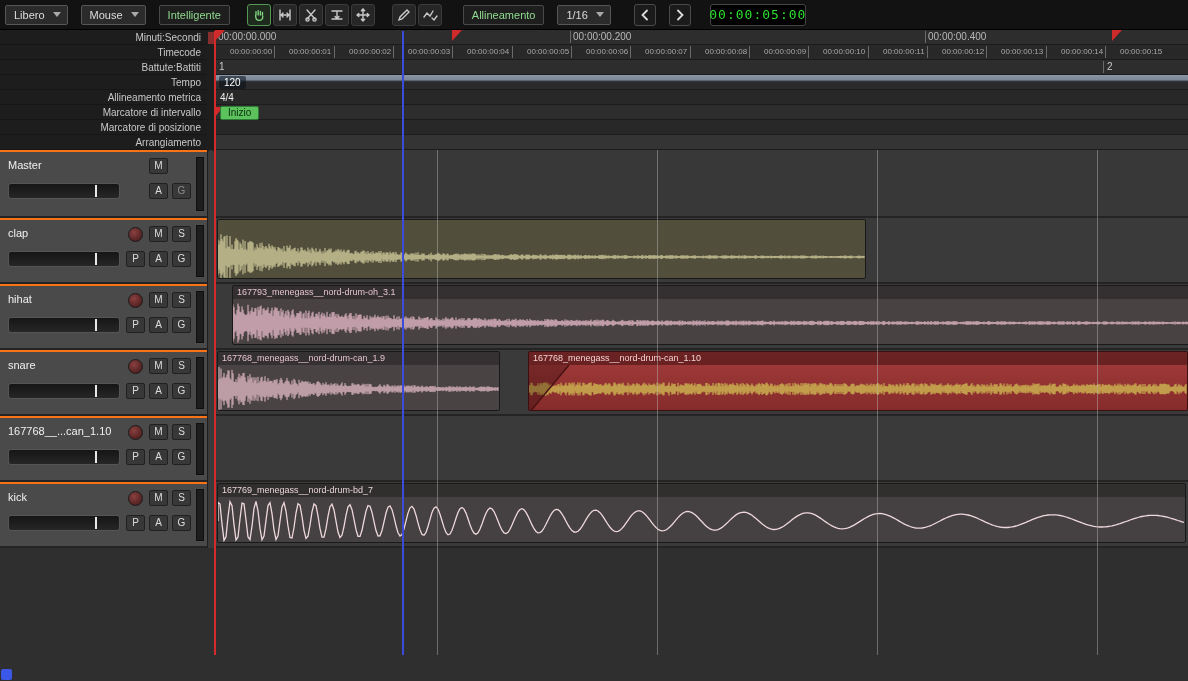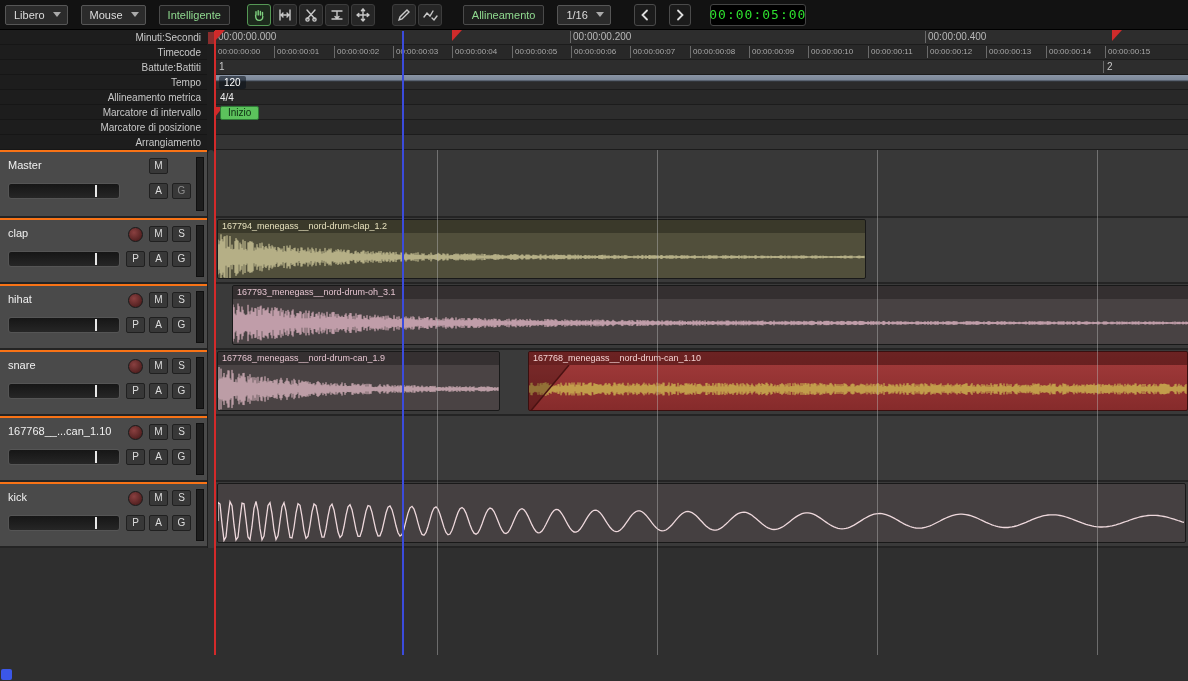--- a/index.html
+++ b/index.html
@@ -23,21 +23,21 @@
   
   .rulers { position:absolute; left:0; top:30px; width:1188px; height:120px; }
   .rlabels { position:absolute; left:0; top:0; width:207px; height:120px; background:#1d1d1d; }
   .rlabel { height:15px; line-height:15px; text-align:right; padding-right:6px; font-size:10px; color:#c8c8c8; border-bottom:1px solid #161616; }
   .sidestrip { position:absolute; left:207px; top:30px; width:8px; height:651px; background:#1e1e1e; }
   .sidestrip .mk1 { position:absolute; left:1px; top:2px; width:6px; height:12px; background:#8a2d2d; }
   .sidestrip .thumb { position:absolute; left:1px; top:120px; width:6px; height:400px; background:#3a3a3a; border-radius:3px; }
   .rcontent { position:absolute; left:215px; top:0; width:973px; height:120px; }
   .rrow { position:relative; height:15px; border-bottom:1px solid #1c1c1c; background:#2d2d2d; overflow:visible; cursor:pointer; }
   .rrow.alt { background:#282828; }
-  .tc { position:absolute; top:1px; font-size:8px; color:#a8a8a8; border-left:1px solid #6a6a6a; padding-left:2px; line-height:12px; white-space:nowrap; }
+  .tc { position:absolute; top:1px; font-size:8px; color:#a8a8a8; border-left:1px solid #6a6a6a; padding-left:14px; line-height:12px; white-space:nowrap; }
   .msec { position:absolute; top:1px; font-size:10px; color:#b8b8b8; border-left:1px solid #6a6a6a; padding-left:2px; line-height:12px; white-space:nowrap; }
   .barnum { position:absolute; top:1px; font-size:10px; color:#c8c8c8; border-left:1px solid #6a6a6a; padding-left:3px; line-height:12px; }
   .rrow.tempo { background:linear-gradient(180deg,#8a95a5 0px,#7b8798 5px,#39404a 6px,#2b2b2b 7px); }
   .tempo-chip { position:absolute; left:4px; top:1px; font-size:10px; color:#fff; background:rgba(10,16,26,.55); padding:0 5px; border-radius:2px; line-height:13px; cursor:pointer; }
   .meter-chip { position:absolute; left:5px; top:1px; font-size:10px; color:#eee; line-height:13px; cursor:pointer; }
   .marker-chip { position:absolute; left:5px; top:1px; font-size:10px; color:#0d2d12; background:#5cc25c; border:1px solid #2e7a36; padding:0 7px; border-radius:2px; line-height:12px; cursor:pointer; }
   .redflag { position:absolute; top:0; width:0; height:0; border-top:11px solid #cf2b2b; border-right:10px solid transparent; }
   .minitri { position:absolute; left:0; top:2px; width:0; height:0; border-top:10px solid #cf2b2b; border-right:8px solid transparent; }
 
   
@@ -242,21 +242,20 @@
         <div class="fader">
             <div class="tick"></div>
           </div>
         <button class="sbtn" style="left:126px;top:31px">P</button>
         <button class="sbtn" style="left:149px;top:31px">A</button>
         <button class="sbtn" style="left:172px;top:31px">G</button>
         <div class="vmeter"></div>
       </div>
       <div class="tcontent">
         <div class="region clap" style="left:2px;width:649px">
-          <span class="rname">167794_menegass__nord-drum-clap_1.2</span>
           <svg class="wf" width="647" height="48">
               <path stroke-width="1" d="M0 6.6V41.4M1 11.3V36.7M2 7.7V40.3M3 1.3V46.7M4 6.1V41.9M5 8.4V39.6M6 3.6V44.4M7 3.1V44.9M8 15.3V32.7M9 2.4V45.6M10 13.6V34.4M11 13.9V34.1M12 3.0V45.0M13 15.9V32.1M14 11.6V36.4M15 16.4V31.6M16 15.9V32.1M17 8.1V39.9M18 5.1V42.9M19 6.7V41.3M20 7.7V40.3M21 16.4V31.6M22 9.6V38.4M23 11.2V36.8M24 14.9V33.1M25 6.6V41.4M26 16.7V31.3M27 8.0V40.0M28 15.9V32.1M29 17.4V30.6M30 9.4V38.6M31 9.3V38.7M32 8.0V40.0M33 8.7V39.3M34 8.6V39.4M35 9.8V38.2M36 17.7V30.3M37 14.5V33.5M38 16.6V31.4M39 11.2V36.8M40 14.2V33.8M41 15.2V32.8M42 10.2V37.8M43 15.2V32.8M44 9.6V38.4M45 12.9V35.1M46 16.6V31.4M47 14.1V33.9M48 13.0V35.0M49 14.7V33.3M50 15.9V32.1M51 10.8V37.2M52 13.2V34.8M53 15.6V32.4M54 12.3V35.7M55 13.6V34.4M56 15.4V32.6M57 13.9V34.1M58 17.0V31.0M59 18.4V29.6M60 14.0V34.0M61 14.7V33.3M62 15.4V32.6M63 16.8V31.2M64 15.5V32.5M65 18.8V29.2M66 13.0V35.0M67 17.8V30.2M68 18.6V29.4M69 12.6V35.4M70 14.7V33.3M71 14.7V33.3M72 12.3V35.7M73 17.8V30.2M74 16.0V32.0M75 16.8V31.2M76 15.0V33.0M77 14.7V33.3M78 18.2V29.8M79 18.5V29.5M80 15.4V32.6M81 20.0V28.0M82 18.0V30.0M83 14.4V33.6M84 14.6V33.4M85 17.1V30.9M86 17.6V30.4M87 16.6V31.4M88 18.5V29.5M89 18.3V29.7M90 14.5V33.5M91 18.4V29.6M92 16.4V31.6M93 20.0V28.0M94 14.6V33.4M95 15.9V32.1M96 17.6V30.4M97 19.4V28.6M98 15.2V32.8M99 18.7V29.3M100 19.2V28.8M101 17.8V30.2M102 15.8V32.2M103 18.4V29.6M104 20.7V27.3M105 18.2V29.8M106 20.1V27.9M107 14.9V33.1M108 19.2V28.8M109 17.5V30.5M110 17.4V30.6M111 15.7V32.3M112 16.8V31.2M113 15.4V32.6M114 19.5V28.5M115 19.7V28.3M116 18.3V29.7M117 18.9V29.1M118 16.8V31.2M119 18.3V29.7M120 16.0V32.0M121 17.0V31.0M122 18.5V29.5M123 16.4V31.6M124 19.2V28.8M125 18.2V29.8M126 16.7V31.3M127 18.9V29.1M128 19.6V28.4M129 17.6V30.4M130 16.8V31.2M131 17.0V31.0M132 20.5V27.5M133 20.2V27.8M134 19.8V28.2M135 21.2V26.8M136 20.8V27.2M137 18.3V29.7M138 17.7V30.3M139 20.4V27.6M140 19.0V29.0M141 20.2V27.8M142 20.7V27.3M143 18.8V29.2M144 18.7V29.3M145 17.5V30.5M146 17.6V30.4M147 20.6V27.4M148 18.7V29.3M149 21.2V26.8M150 18.2V29.8M151 20.3V27.7M152 20.4V27.6M153 18.8V29.2M154 21.3V26.7M155 18.3V29.7M156 20.3V27.7M157 20.7V27.3M158 19.3V28.7M159 19.9V28.1M160 19.6V28.4M161 18.2V29.8M162 20.1V27.9M163 18.0V30.0M164 21.6V26.4M165 19.7V28.3M166 19.4V28.6M167 21.3V26.7M168 19.7V28.3M169 19.1V28.9M170 19.8V28.2M171 21.8V26.2M172 18.7V29.3M173 20.3V27.7M174 20.5V27.5M175 19.1V28.9M176 19.4V28.6M177 21.5V26.5M178 18.9V29.1M179 21.0V27.0M180 21.8V26.2M181 21.4V26.6M182 21.9V26.1M183 19.5V28.5M184 19.6V28.4M185 20.2V27.8M186 22.1V25.9M187 20.8V27.2M188 19.5V28.5M189 20.8V27.2M190 21.6V26.4M191 21.5V26.5M192 21.7V26.3M193 20.3V27.7M194 20.4V27.6M195 21.3V26.7M196 20.2V27.8M197 21.9V26.1M198 19.7V28.3M199 22.0V26.0M200 19.3V28.7M201 21.9V26.1M202 21.6V26.4M203 22.1V25.9M204 20.3V27.7M205 21.1V26.9M206 20.4V27.6M207 22.3V25.7M208 22.2V25.8M209 22.4V25.6M210 22.1V25.9M211 21.0V27.0M212 22.3V25.7M213 19.6V28.4M214 21.6V26.4M215 22.1V25.9M216 21.9V26.1M217 21.6V26.4M218 21.2V26.8M219 21.1V26.9M220 19.8V28.2M221 20.6V27.4M222 20.9V27.1M223 22.1V25.9M224 21.8V26.2M225 20.4V27.6M226 20.6V27.4M227 21.3V26.7M228 22.4V25.6M229 20.7V27.3M230 20.7V27.3M231 22.5V25.5M232 22.3V25.7M233 21.8V26.2M234 22.1V25.9M235 22.0V26.0M236 21.0V27.0M237 21.3V26.7M238 20.5V27.5M239 21.3V26.7M240 20.6V27.4M241 21.4V26.6M242 22.4V25.6M243 21.1V26.9M244 21.5V26.5M245 21.4V26.6M246 20.9V27.1M247 20.4V27.6M248 21.3V26.7M249 21.1V26.9M250 20.7V27.3M251 22.0V26.0M252 20.6V27.4M253 21.6V26.4M254 20.7V27.3M255 20.6V27.4M256 20.6V27.4M257 20.8V27.2M258 21.6V26.4M259 22.7V25.3M260 21.2V26.8M261 22.6V25.4M262 21.5V26.5M263 22.7V25.3M264 20.7V27.3M265 22.8V25.2M266 21.0V27.0M267 21.0V27.0M268 22.7V25.3M269 21.9V26.1M270 22.6V25.4M271 21.8V26.2M272 22.8V25.2M273 22.1V25.9M274 22.4V25.6M275 22.0V26.0M276 21.3V26.7M277 21.3V26.7M278 21.0V27.0M279 22.2V25.8M280 21.2V26.8M281 21.8V26.2M282 21.9V26.1M283 22.7V25.3M284 21.8V26.2M285 21.9V26.1M286 22.7V25.3M287 22.4V25.6M288 22.9V25.1M289 22.6V25.4M290 22.3V25.7M291 22.4V25.6M292 21.9V26.1M293 21.0V27.0M294 21.9V26.1M295 21.8V26.2M296 21.2V26.8M297 21.2V26.8M298 21.2V26.8M299 21.9V26.1M300 21.6V26.4M301 22.8V25.2M302 22.7V25.3M303 22.1V25.9M304 21.3V26.7M305 21.8V26.2M306 23.0V25.0M307 22.7V25.3M308 21.6V26.4M309 21.6V26.4M310 21.7V26.3M311 21.6V26.4M312 22.3V25.7M313 23.0V25.0M314 22.6V25.4M315 21.8V26.2M316 21.8V26.2M317 22.3V25.7M318 22.0V26.0M319 22.6V25.4M320 22.5V25.5M321 23.0V25.0M322 21.5V26.5M323 21.4V26.6M324 22.9V25.1M325 22.4V25.6M326 22.5V25.5M327 21.8V26.2M328 21.6V26.4M329 22.9V25.1M330 22.7V25.3M331 22.9V25.1M332 22.0V26.0M333 22.6V25.4M334 22.2V25.8M335 21.5V26.5M336 22.7V25.3M337 22.0V26.0M338 21.5V26.5M339 21.5V26.5M340 22.0V26.0M341 22.0V26.0M342 22.2V25.8M343 21.8V26.2M344 22.1V25.9M345 22.2V25.8M346 21.8V26.2M347 22.3V25.7M348 23.0V25.0M349 22.7V25.3M350 21.6V26.4M351 21.8V26.2M352 21.6V26.4M353 22.1V25.9M354 22.9V25.1M355 22.1V25.9M356 22.7V25.3M357 21.6V26.4M358 22.2V25.8M359 22.9V25.1M360 21.7V26.3M361 22.4V25.6M362 22.9V25.1M363 22.0V26.0M364 23.1V24.9M365 23.1V24.9M366 22.6V25.4M367 22.1V25.9M368 22.0V26.0M369 23.0V25.0M370 22.3V25.7M371 22.3V25.7M372 22.4V25.6M373 23.0V25.0M374 22.5V25.5M375 22.6V25.4M376 23.0V25.0M377 22.2V25.8M378 22.8V25.2M379 23.0V25.0M380 23.0V25.0M381 22.0V26.0M382 22.5V25.5M383 22.0V26.0M384 21.9V26.1M385 21.8V26.2M386 22.9V25.1M387 21.8V26.2M388 22.9V25.1M389 22.6V25.4M390 22.8V25.2M391 22.4V25.6M392 23.1V24.9M393 23.1V24.9M394 22.6V25.4M395 23.0V25.0M396 21.9V26.1M397 22.3V25.7M398 22.3V25.7M399 23.2V24.8M400 22.4V25.6M401 22.6V25.4M402 23.0V25.0M403 23.1V24.9M404 22.4V25.6M405 23.2V24.8M406 22.4V25.6M407 22.1V25.9M408 22.3V25.7M409 22.5V25.5M410 23.1V24.9M411 22.9V25.1M412 23.1V24.9M413 23.1V24.9M414 23.3V24.7M415 23.2V24.8M416 22.5V25.5M417 23.1V24.9M418 22.7V25.3M419 23.2V24.8M420 22.1V25.9M421 23.1V24.9M422 22.8V25.2M423 23.1V24.9M424 21.9V26.1M425 22.3V25.7M426 23.3V24.7M427 22.7V25.3M428 22.2V25.8M429 23.0V25.0M430 23.0V25.0M431 22.1V25.9M432 22.0V26.0M433 22.7V25.3M434 22.3V25.7M435 22.5V25.5M436 22.2V25.8M437 22.4V25.6M438 22.4V25.6M439 22.8V25.2M440 22.3V25.7M441 23.1V24.9M442 22.8V25.2M443 22.0V26.0M444 22.1V25.9M445 22.9V25.1M446 23.1V24.9M447 22.9V25.1M448 22.6V25.4M449 22.4V25.6M450 22.8V25.2M451 22.5V25.5M452 22.2V25.8M453 22.5V25.5M454 22.2V25.8M455 22.5V25.5M456 22.7V25.3M457 23.2V24.8M458 22.2V25.8M459 22.8V25.2M460 22.9V25.1M461 23.2V24.8M462 23.0V25.0M463 22.4V25.6M464 22.2V25.8M465 22.6V25.4M466 22.5V25.5M467 22.4V25.6M468 23.0V25.0M469 22.2V25.8M470 22.7V25.3M471 22.8V25.2M472 23.3V24.7M473 23.0V25.0M474 22.7V25.3M475 22.9V25.1M476 22.5V25.5M477 22.2V25.8M478 23.0V25.0M479 23.3V24.7M480 22.9V25.1M481 23.3V24.7M482 23.0V25.0M483 23.3V24.7M484 23.2V24.8M485 22.5V25.5M486 23.2V24.8M487 23.2V24.8M488 22.6V25.4M489 23.2V24.8M490 22.6V25.4M491 22.2V25.8M492 22.3V25.7M493 22.5V25.5M494 22.9V25.1M495 22.6V25.4M496 22.5V25.5M497 22.6V25.4M498 22.5V25.5M499 22.5V25.5M500 23.3V24.7M501 23.3V24.7M502 23.3V24.7M503 22.9V25.1M504 23.1V24.9M505 22.2V25.8M506 23.0V25.0M507 22.3V25.7M508 22.3V25.7M509 22.9V25.1M510 22.6V25.4M511 23.1V24.9M512 23.0V25.0M513 22.3V25.7M514 22.5V25.5M515 22.7V25.3M516 22.7V25.3M517 22.8V25.2M518 22.9V25.1M519 23.0V25.0M520 23.0V25.0M521 22.2V25.8M522 23.3V24.7M523 22.9V25.1M524 22.5V25.5M525 23.3V24.7M526 22.3V25.7M527 22.5V25.5M528 22.5V25.5M529 22.9V25.1M530 23.3V24.7M531 22.7V25.3M532 22.9V25.1M533 23.2V24.8M534 22.8V25.2M535 23.2V24.8M536 23.1V24.9M537 22.4V25.6M538 22.3V25.7M539 23.1V24.9M540 23.2V24.8M541 23.1V24.9M542 23.3V24.7M543 22.6V25.4M544 22.7V25.3M545 22.6V25.4M546 23.0V25.0M547 22.8V25.2M548 23.4V24.6M549 22.9V25.1M550 22.8V25.2M551 23.0V25.0M552 23.4V24.6M553 22.6V25.4M554 23.0V25.0M555 23.2V24.8M556 23.0V25.0M557 22.9V25.1M558 23.0V25.0M559 23.2V24.8M560 23.0V25.0M561 23.0V25.0M562 22.6V25.4M563 22.4V25.6M564 22.7V25.3M565 22.9V25.1M566 23.1V24.9M567 22.4V25.6M568 23.3V24.7M569 23.2V24.8M570 22.6V25.4M571 22.8V25.2M572 22.7V25.3M573 23.4V24.6M574 23.2V24.8M575 22.7V25.3M576 23.1V24.9M577 22.6V25.4M578 22.8V25.2M579 22.5V25.5M580 23.2V24.8M581 22.9V25.1M582 23.1V24.9M583 22.4V25.6M584 22.6V25.4M585 22.7V25.3M586 22.4V25.6M587 23.0V25.0M588 22.8V25.2M589 23.0V25.0M590 23.4V24.6M591 23.3V24.7M592 23.4V24.6M593 23.0V25.0M594 22.6V25.4M595 22.7V25.3M596 23.1V24.9M597 22.4V25.6M598 22.6V25.4M599 22.6V25.4M600 23.2V24.8M601 23.0V25.0M602 22.8V25.2M603 22.8V25.2M604 23.4V24.6M605 22.6V25.4M606 23.0V25.0M607 23.1V24.9M608 22.9V25.1M609 23.1V24.9M610 23.3V24.7M611 23.4V24.6M612 23.1V24.9M613 23.0V25.0M614 23.0V25.0M615 23.3V24.7M616 23.3V24.7M617 22.9V25.1M618 23.3V24.7M619 23.1V24.9M620 23.0V25.0M621 23.0V25.0M622 23.0V25.0M623 22.7V25.3M624 23.0V25.0M625 23.2V24.8M626 22.7V25.3M627 22.5V25.5M628 22.6V25.4M629 23.2V24.8M630 22.9V25.1M631 23.0V25.0M632 22.6V25.4M633 22.8V25.2M634 22.6V25.4M635 23.4V24.6M636 23.3V24.7M637 23.4V24.6M638 23.3V24.7M639 23.0V25.0M640 22.8V25.2M641 22.6V25.4M642 22.7V25.3M643 23.1V24.9M644 22.9V25.1M645 23.0V25.0M646 22.8V25.2" fill="none" stroke="#d6cfa0"></path>
             </svg>
         </div>
       </div>
     </div>
 
     <div class="track" style="height:66px">
       <div class="thead">
         <span class="tname">hihat</span>
@@ -341,20 +340,21 @@
         <div class="fader">
             <div class="tick"></div>
           </div>
         <button class="sbtn" style="left:126px;top:31px">P</button>
         <button class="sbtn" style="left:149px;top:31px">A</button>
         <button class="sbtn" style="left:172px;top:31px">G</button>
         <div class="vmeter"></div>
       </div>
       <div class="tcontent">
         <div class="region kick" style="left:2px;width:969px">
+          <span class="rname">167769_menegass__nord-drum-bd_7</span>
           <svg class="wf" width="967" height="48">
               <path stroke-width="1.3" d="M0 24L0 5.3L2 7.0L4 26.8L6 43.4L8 39.7L10 20.0L12 4.6L14 8.6L16 27.7L18 43.0L20 40.0L22 22.0L24 6.1L26 6.8L28 23.0L30 39.9L32 42.6L34 29.2L36 11.4L38 4.5L40 13.9L42 31.4L44 42.8L46 39.0L48 23.4L50 8.6L52 5.7L54 16.7L56 33.0L58 42.5L60 38.5L62 24.2L64 9.9L66 5.6L68 14.0L70 29.0L72 40.5L74 41.0L76 30.5L78 16.0L80 6.7L82 8.3L84 19.5L86 33.3L88 41.3L90 39.1L92 28.1L94 14.9L96 7.0L98 8.7L100 18.8L102 31.6L104 40.1L106 40.1L108 31.7L110 19.4L112 9.7L114 7.2L116 13.0L118 24.1L120 35.0L122 40.5L124 38.3L126 29.5L128 18.4L130 9.9L132 7.7L134 12.7L136 22.4L138 32.7L140 39.3L142 39.4L144 33.3L146 23.5L148 14.1L150 8.6L152 9.2L154 15.3L156 24.7L158 33.6L160 39.0L162 38.8L164 33.5L166 24.8L168 16.0L170 10.1L172 8.9L174 12.7L176 20.2L178 28.8L180 35.8L182 39.0L184 37.5L186 31.8L188 23.9L190 16.1L192 10.8L194 9.3L196 12.1L198 18.2L200 25.8L202 32.9L204 37.4L206 38.3L208 35.4L210 29.5L212 22.3L214 15.6L216 11.1L218 9.9L220 12.1L222 17.2L224 23.8L226 30.4L228 35.4L230 37.8L232 37.0L234 33.3L236 27.6L238 21.2L240 15.5L242 11.7L244 10.5L246 12.1L248 16.1L250 21.7L252 27.7L254 32.8L256 36.2L258 37.2L260 35.7L262 32.0L264 26.9L266 21.3L268 16.3L270 12.7L272 11.1L274 11.8L276 14.5L278 18.9L280 24.0L282 29.0L284 33.2L286 35.9L288 36.6L290 35.3L292 32.3L294 28.1L296 23.3L298 18.7L300 14.9L302 12.5L304 11.7L306 12.8L308 15.4L310 19.1L312 23.5L314 27.9L316 31.7L318 34.5L320 35.8L322 35.6L324 34.0L326 31.0L328 27.3L330 23.2L332 19.2L334 15.8L336 13.5L338 12.4L340 12.7L342 14.3L344 17.0L346 20.4L348 24.2L350 27.9L352 31.1L354 33.6L356 35.0L358 35.2L360 34.3L362 32.3L364 29.5L366 26.2L368 22.7L370 19.4L372 16.6L374 14.5L376 13.3L378 13.1L380 14.0L382 15.7L384 18.2L386 21.2L388 24.4L390 27.5L392 30.3L394 32.5L396 34.0L398 34.6L400 34.3L402 33.2L404 31.4L406 29.0L408 26.2L410 23.3L412 20.4L414 17.9L416 15.9L418 14.5L420 13.8L422 13.9L424 14.7L426 16.2L428 18.2L430 20.6L432 23.2L434 25.9L436 28.4L438 30.5L440 32.2L442 33.4L444 33.9L446 33.7L448 33.0L450 31.6L452 29.8L454 27.7L456 25.3L458 22.9L460 20.6L462 18.5L464 16.8L466 15.5L468 14.7L470 14.4L472 14.8L474 15.6L476 16.9L478 18.6L480 20.5L482 22.7L484 24.8L486 27.0L488 28.9L490 30.6L492 31.9L494 32.7L496 33.2L498 33.1L500 32.6L502 31.7L504 30.4L506 28.8L508 27.0L510 25.1L512 23.1L514 21.2L516 19.4L518 17.9L520 16.7L522 15.8L524 15.3L526 15.2L528 15.4L530 16.1L532 17.1L534 18.3L536 19.9L538 21.5L540 23.3L542 25.0L544 26.8L546 28.3L548 29.7L550 30.9L552 31.7L554 32.3L556 32.5L558 32.4L560 31.9L562 31.2L564 30.2L566 29.0L568 27.6L570 26.0L572 24.4L574 22.8L576 21.3L578 19.9L580 18.6L582 17.6L584 16.7L586 16.2L588 15.9L590 15.9L592 16.1L594 16.7L596 17.4L598 18.4L600 19.6L602 20.9L604 22.3L606 23.7L608 25.1L610 26.5L612 27.8L614 28.9L616 29.9L618 30.7L620 31.3L622 31.7L624 31.8L626 31.7L628 31.4L630 30.8L632 30.1L634 29.1L636 28.1L638 26.9L640 25.6L642 24.4L644 23.1L646 21.8L648 20.7L650 19.6L652 18.6L654 17.8L656 17.2L658 16.8L660 16.6L662 16.5L664 16.7L666 17.1L668 17.6L670 18.3L672 19.1L674 20.1L676 21.1L678 22.2L680 23.4L682 24.6L684 25.7L686 26.8L688 27.8L690 28.7L692 29.5L694 30.1L696 30.6L698 31.0L700 31.1L702 31.1L704 31.0L706 30.6L708 30.2L710 29.5L712 28.8L714 28.0L716 27.0L718 26.0L720 25.0L722 24.0L724 22.9L726 21.9L728 21.0L730 20.1L732 19.3L734 18.6L736 18.1L738 17.6L740 17.3L742 17.2L744 17.2L746 17.3L748 17.6L750 18.0L752 18.5L754 19.1L756 19.9L758 20.7L760 21.5L762 22.5L764 23.4L766 24.3L768 25.3L770 26.2L772 27.0L774 27.8L776 28.5L778 29.1L780 29.6L782 30.0L784 30.3L786 30.5L788 30.5L790 30.5L792 30.2L794 29.9L796 29.5L798 29.0L800 28.4L802 27.7L804 26.9L806 26.1L808 25.3L810 24.4L812 23.6L814 22.7L816 21.9L818 21.1L820 20.4L822 19.8L824 19.2L826 18.7L828 18.3L830 18.0L832 17.8L834 17.8L836 17.8L838 17.9L840 18.1L842 18.5L844 18.9L846 19.4L848 20.0L850 20.6L852 21.3L854 22.0L856 22.8L858 23.6L860 24.4L862 25.1L864 25.9L866 26.6L868 27.3L870 27.9L872 28.4L874 28.9L876 29.3L878 29.6L880 29.8L882 30.0L884 30.0L886 29.9L888 29.8L890 29.5L892 29.2L894 28.8L896 28.3L898 27.8L900 27.2L902 26.6L904 25.9L906 25.2L908 24.5L910 23.8L912 23.0L914 22.3L916 21.7L918 21.1L920 20.5L922 19.9L924 19.5L926 19.1L928 18.8L930 18.5L932 18.4L934 18.3L936 18.3L938 18.4L940 18.5L942 18.8L944 19.1L946 19.5L948 19.9L950 20.4L952 21.0L954 21.6L956 22.2L958 22.8L960 23.5L962 24.1L964 24.8L966 25.4" fill="none" stroke="#eed8dc"></path>
             </svg>
         </div>
       </div>
     </div>
 
     <div class="below"></div>
   </div>
 

